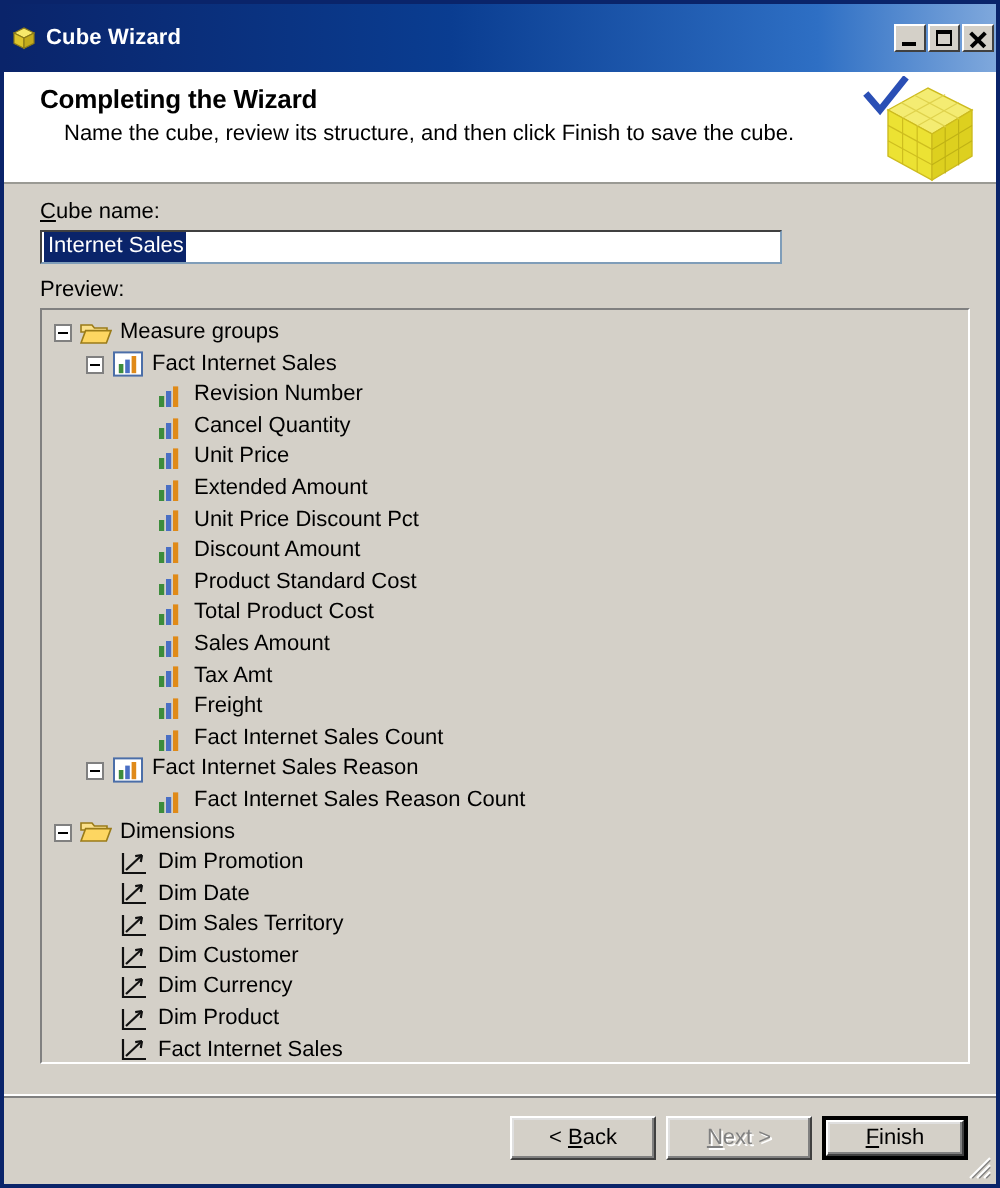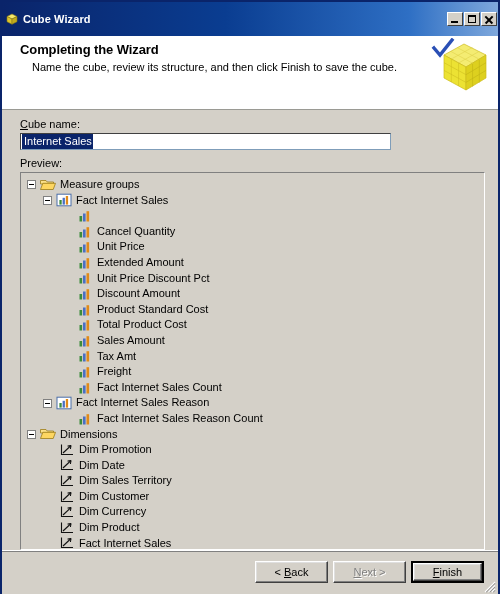--- a/index.html
+++ b/index.html
@@ -87,21 +87,21 @@
     left: 2px; top: 6px;
     width: 10px; height: 1.6px;
     background: #000;
   }
   #btn-close::before { transform: rotate(45deg); }
   #btn-close::after  { transform: rotate(-45deg); }
 
   
   #header {
     background: #ffffff;
-    height: 74px;
+    height: 56px;
     flex: 0 0 auto;
     border-bottom: 1px solid #9a9a94;
     position: relative;
     box-sizing: border-box;
     padding: 6px 0 0 18px;
   }
   #header-title {
     font-weight: bold;
     font-size: 13px;
     letter-spacing: -0.1px;
@@ -358,20 +358,21 @@
               <rect x="9.8" y="3" width="2.3" height="8.6" fill="#e08a18"></rect>
             </svg></span>
           <span class="tlabel">Fact Internet Sales</span>
         </div>
         <div class="trow lvl2">
           <span class="ticon"><svg width="16" height="14" viewBox="0 0 16 14">
               <rect x="2.5" y="7" width="2.6" height="5.5" fill="#3c8c3c"></rect>
               <rect x="6.0" y="4.5" width="2.6" height="8" fill="#4a6fc4"></rect>
               <rect x="9.5" y="2.2" width="2.6" height="10.3" fill="#e08a18"></rect>
             </svg></span>
+          <span class="tlabel">Revision Number</span>
         </div>
         <div class="trow lvl2">
           <span class="ticon"><svg width="16" height="14" viewBox="0 0 16 14">
               <rect x="2.5" y="7" width="2.6" height="5.5" fill="#3c8c3c"></rect>
               <rect x="6.0" y="4.5" width="2.6" height="8" fill="#4a6fc4"></rect>
               <rect x="9.5" y="2.2" width="2.6" height="10.3" fill="#e08a18"></rect>
             </svg></span>
           <span class="tlabel">Cancel Quantity</span>
         </div>
         <div class="trow lvl2">

